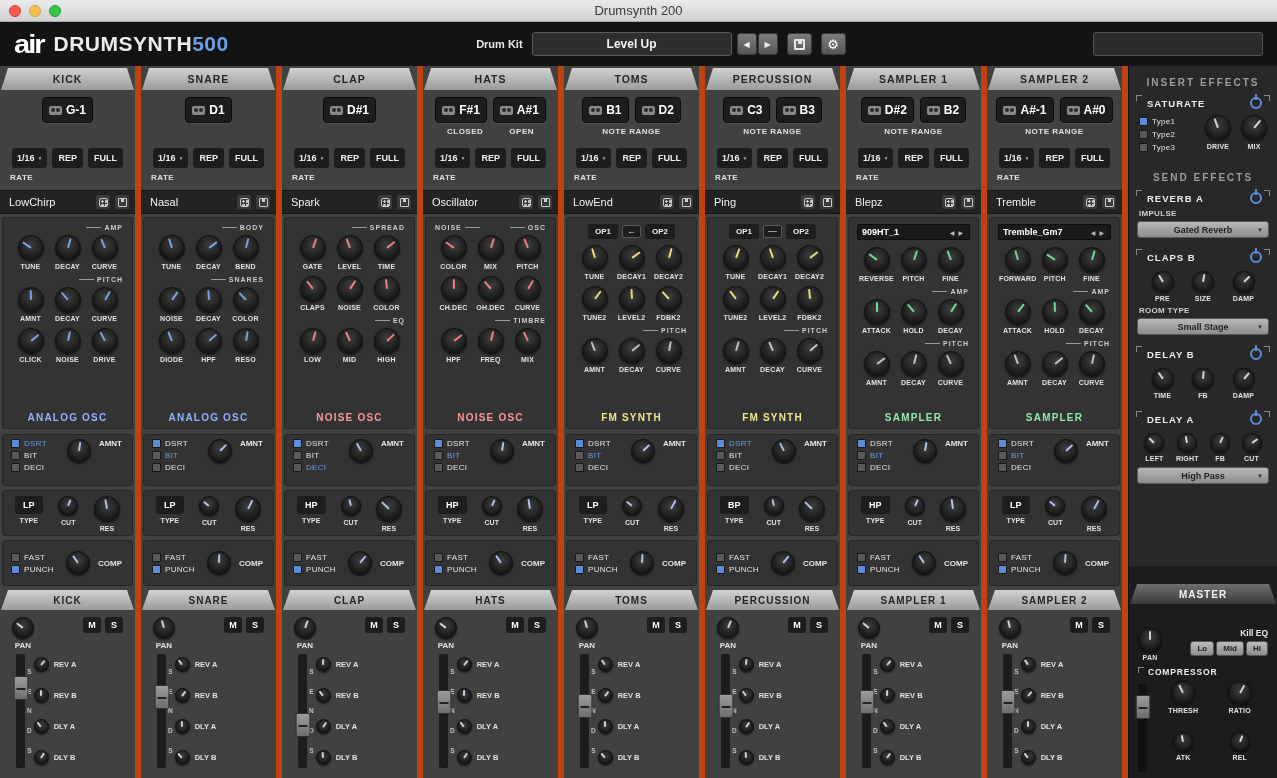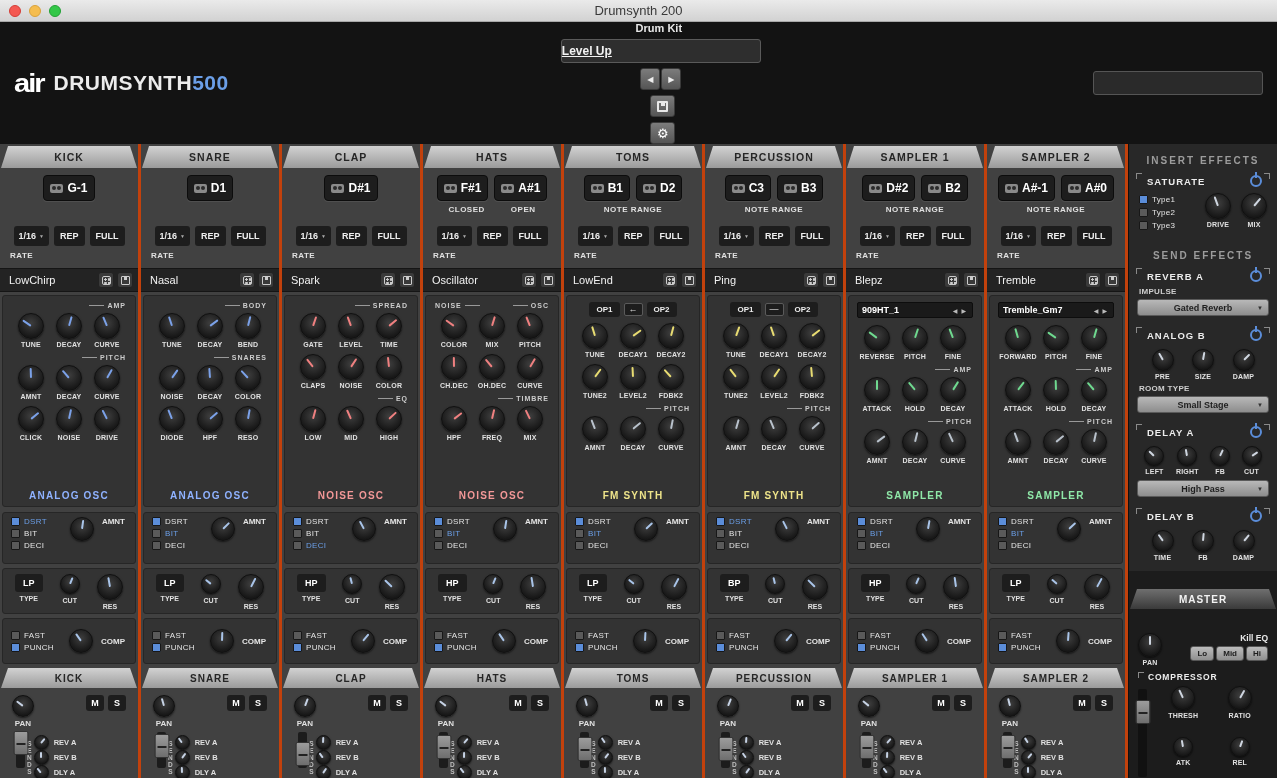--- a/index.html
+++ b/index.html
@@ -14,36 +14,36 @@
   .light.red{background:#f45952;border:1px solid #d43e37;}
   .light.yellow{background:#f5bd4f;border:1px solid #d9a23c;}
   .light.green{background:#33c748;border:1px solid #23a135;}
   .wintitle { position:absolute; left:0; right:0; text-align:center; font-size:13px; color:#3a3a3a; }
 
   
   .header { flex:0 0 44px; background:#131313; display:flex; align-items:center; padding:0 14px; }
   .logo { color:#fff; font-weight:bold; font-size:29px; letter-spacing:-2px; line-height:1; transform:scaleY(.92); }
   .apptitle { font-size:21px; font-weight:bold; color:#ececec; letter-spacing:.5px; margin-left:10px; }
   .apptitle .accent { color:#6b9fe8; }
-  .kitarea { display:flex; align-items:center; gap:5px; margin-left:auto;flex-direction:column; }
+  .kitarea { display:flex; align-items:center; gap:5px; margin-left:auto; }
   .kitlabel { font-size:11px; font-weight:bold; color:#e8e8e8; margin-right:4px; }
-  .kitsel { width:200px; height:24px; background:#2e2e2e; border:1px solid #5a5a5a; border-radius:3px; display:flex; align-items:center; justify-content:flex-start; color:#f2f2f2; font-size:12px; font-weight:bold;text-decoration:underline; }
+  .kitsel { width:200px; height:24px; background:#2e2e2e; border:1px solid #5a5a5a; border-radius:3px; display:flex; align-items:center; justify-content:center; color:#f2f2f2; font-size:12px; font-weight:bold; }
   .navbtns { display:flex; gap:1px; }
   .navbtn { width:20px; height:22px; background:linear-gradient(#7c7c7c,#555); border:1px solid #3a3a3a; border-radius:3px; color:#eee; font-size:8px; display:flex; align-items:center; justify-content:center; }
   .iconbtn { width:25px; height:22px; background:linear-gradient(#7c7c7c,#555); border:1px solid #3a3a3a; border-radius:3px; color:#fff; font-size:13px; display:flex; align-items:center; justify-content:center; margin-left:4px; }
   .floppybig { width:11px; height:11px; border:2px solid #e8e8e8; border-radius:1px; position:relative; }
   .floppybig::before { content:''; position:absolute; top:0; left:2px; width:4px; height:3px; background:#e8e8e8; }
   .namefield { width:170px; height:24px; background:#2a2a2a; border:1px solid #555; border-radius:3px; margin-left:auto; }
 
   
   .main { flex:1; display:flex; min-height:0; }
   .channels { display:flex; height:100%; }
 
   
-  .channel { width:141px; border-right:3px solid #c2410c; background:#414141; display:flex; flex-direction:column; overflow:hidden; }
+  .channel { width:141px; border-right:6px solid #c2410c; background:#414141; display:flex; flex-direction:column; overflow:hidden; }
   .cap { flex:0 0 24px; padding:2px 1px 0; }
   .capin { height:100%; background:linear-gradient(#d2d2d2,#9b9b9b); clip-path:polygon(7px 0, calc(100% - 7px) 0, 100% 100%, 0 100%); display:flex; align-items:center; justify-content:center; font-size:10.5px; font-weight:bold; color:#262626; letter-spacing:1px; }
   .notezone { flex:0 0 56px; display:flex; flex-direction:column; align-items:center; padding-top:7px; }
   .noterow { display:flex; gap:6px; }
   .notebtn { background:#1d1d1d; border:1px solid #0c0c0c; border-radius:4px; height:26px; padding:0 6px; display:flex; align-items:center; gap:4px; color:#fff; font-weight:bold; font-size:12px; box-shadow:0 1px 0 rgba(255,255,255,.08); }
   .noteicon { width:13px; height:9px; background:#8a8a8a; border-radius:2px; position:relative; }
   .noteicon::before,.noteicon::after { content:''; position:absolute; top:2.5px; width:4px; height:4px; border-radius:50%; background:#2a2a2a; }
   .noteicon::before{left:2px;} .noteicon::after{right:2px;}
   .notecaps { display:flex; gap:26px; margin-top:4px; min-height:10px; }
   .notecap { font-size:8px; font-weight:bold; color:#e0e0e0; letter-spacing:.5px; }
@@ -2141,21 +2141,21 @@
         <div class="sblabel">IMPULSE</div>
         <div class="dropdown">
           <span>Gated Reverb</span>
           <span class="dcaret">▼</span>
         </div>
       </div>
 
       <div class="fxsection">
         <div class="fxtitle">
           <span class="corner"></span>
-          <span class="fxname">ANALOG B</span>
+          <span class="fxname">CLAPS B</span>
           <span class="pwr"></span>
           <span class="cornerR"></span>
         </div>
         <div class="sbknobs">
           <div class="kwrap">
             <div class="knob k22 sbk" style="--a:-30deg">
                 <div class="ptr"></div>
               </div>
             <div class="klabel">PRE</div>
           </div>
@@ -2169,20 +2169,49 @@
             <div class="knob k22 sbk" style="--a:45deg">
                 <div class="ptr"></div>
               </div>
             <div class="klabel">DAMP</div>
           </div>
         </div>
         <div class="sblabel">ROOM TYPE</div>
         <div class="dropdown">
           <span>Small Stage</span>
           <span class="dcaret">▼</span>
+        </div>
+      </div>
+
+      <div class="fxsection">
+        <div class="fxtitle">
+          <span class="corner"></span>
+          <span class="fxname">DELAY B</span>
+          <span class="pwr"></span>
+          <span class="cornerR"></span>
+        </div>
+        <div class="sbknobs">
+          <div class="kwrap">
+            <div class="knob k22 sbk" style="--a:-35deg">
+                <div class="ptr"></div>
+              </div>
+            <div class="klabel">TIME</div>
+          </div>
+          <div class="kwrap">
+            <div class="knob k22 sbk" style="--a:5deg">
+                <div class="ptr"></div>
+              </div>
+            <div class="klabel">FB</div>
+          </div>
+          <div class="kwrap">
+            <div class="knob k22 sbk" style="--a:40deg">
+                <div class="ptr"></div>
+              </div>
+            <div class="klabel">DAMP</div>
+          </div>
         </div>
       </div>
 
       <div class="fxsection">
         <div class="fxtitle">
           <span class="corner"></span>
           <span class="fxname">DELAY A</span>
           <span class="pwr"></span>
           <span class="cornerR"></span>
         </div>
@@ -2211,49 +2240,20 @@
               </div>
             <div class="klabel">CUT</div>
           </div>
         </div>
         <div class="dropdown" style="margin-top:4px">
           <span>High Pass</span>
           <span class="dcaret">▼</span>
         </div>
       </div>
 
-      <div class="fxsection">
-        <div class="fxtitle">
-          <span class="corner"></span>
-          <span class="fxname">DELAY B</span>
-          <span class="pwr"></span>
-          <span class="cornerR"></span>
-        </div>
-        <div class="sbknobs">
-          <div class="kwrap">
-            <div class="knob k22 sbk" style="--a:-35deg">
-                <div class="ptr"></div>
-              </div>
-            <div class="klabel">TIME</div>
-          </div>
-          <div class="kwrap">
-            <div class="knob k22 sbk" style="--a:5deg">
-                <div class="ptr"></div>
-              </div>
-            <div class="klabel">FB</div>
-          </div>
-          <div class="kwrap">
-            <div class="knob k22 sbk" style="--a:40deg">
-                <div class="ptr"></div>
-              </div>
-            <div class="klabel">DAMP</div>
-          </div>
-        </div>
-      </div>
-
       <div class="master">
         <div class="mastercap">MASTER</div>
         <div class="masterrow1">
           <div class="kwrap">
             <div class="knob k24 sbk" style="--a:0deg">
                 <div class="ptr"></div>
               </div>
             <div class="klabel">PAN</div>
           </div>
           <div class="killeq">

